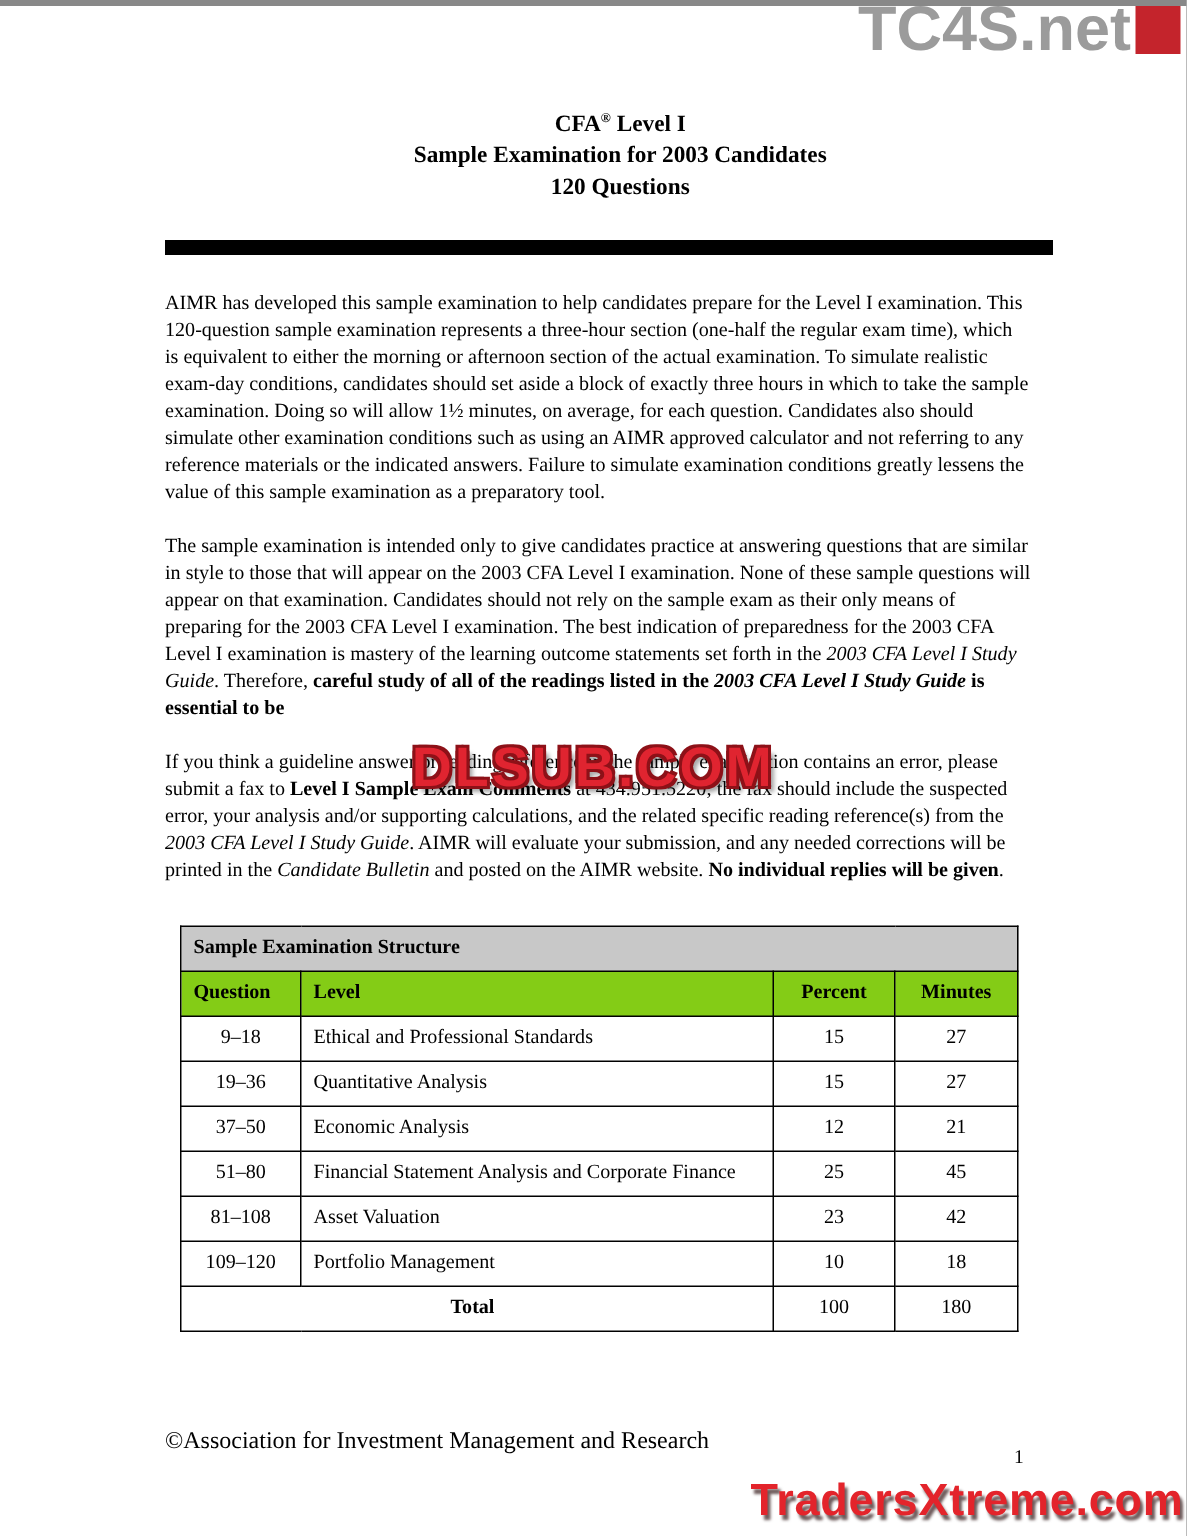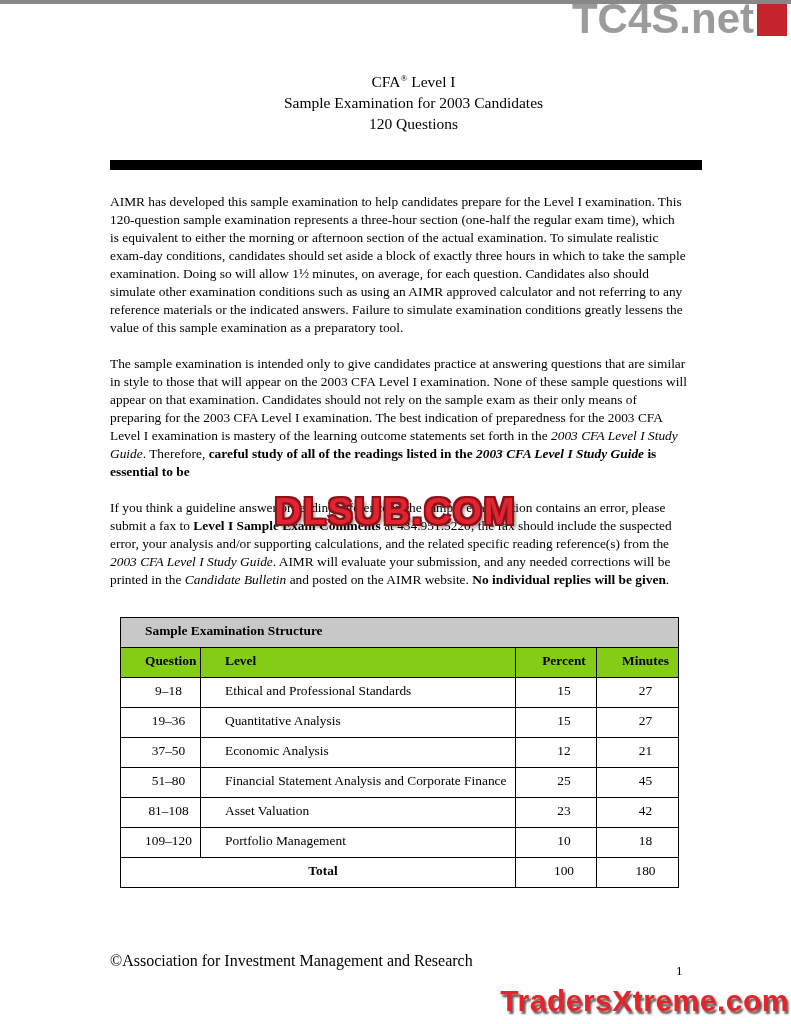--- a/index.html
+++ b/index.html
@@ -37,21 +37,21 @@
     background: #c4242c;
   }
 
   
   .titles {
     position: absolute;
     top: 64px;
     left: 0;
     width: 100%;
     text-align: center;
-    font-weight: normal;
+    font-weight: bold;
     font-size: 15.5px;
     line-height: 21px;
     padding-left: 36px;
   }
   .titles sup { font-size: 9px; }
 
   .rule {
     position: absolute;
     top: 156px;
     left: 110px;
@@ -97,21 +97,21 @@
   
   table.exam {
     border-collapse: collapse;
     width: 558px;
     margin: 28px 0 0 10px;
     table-layout: fixed;
     font-size: 13.4px;
   }
   .exam th, .exam td {
     border: 1px solid #000;
-    padding: 4px 8px 7px 24px;
+    padding: 4px 8px 7px 8px;
     vertical-align: top;
     line-height: 18px;
     font-weight: normal;
   }
   .exam .title-cell {
     background: #c8c8c8;
     text-align: left;
     font-weight: bold;
   }
   .exam thead .colhead {

